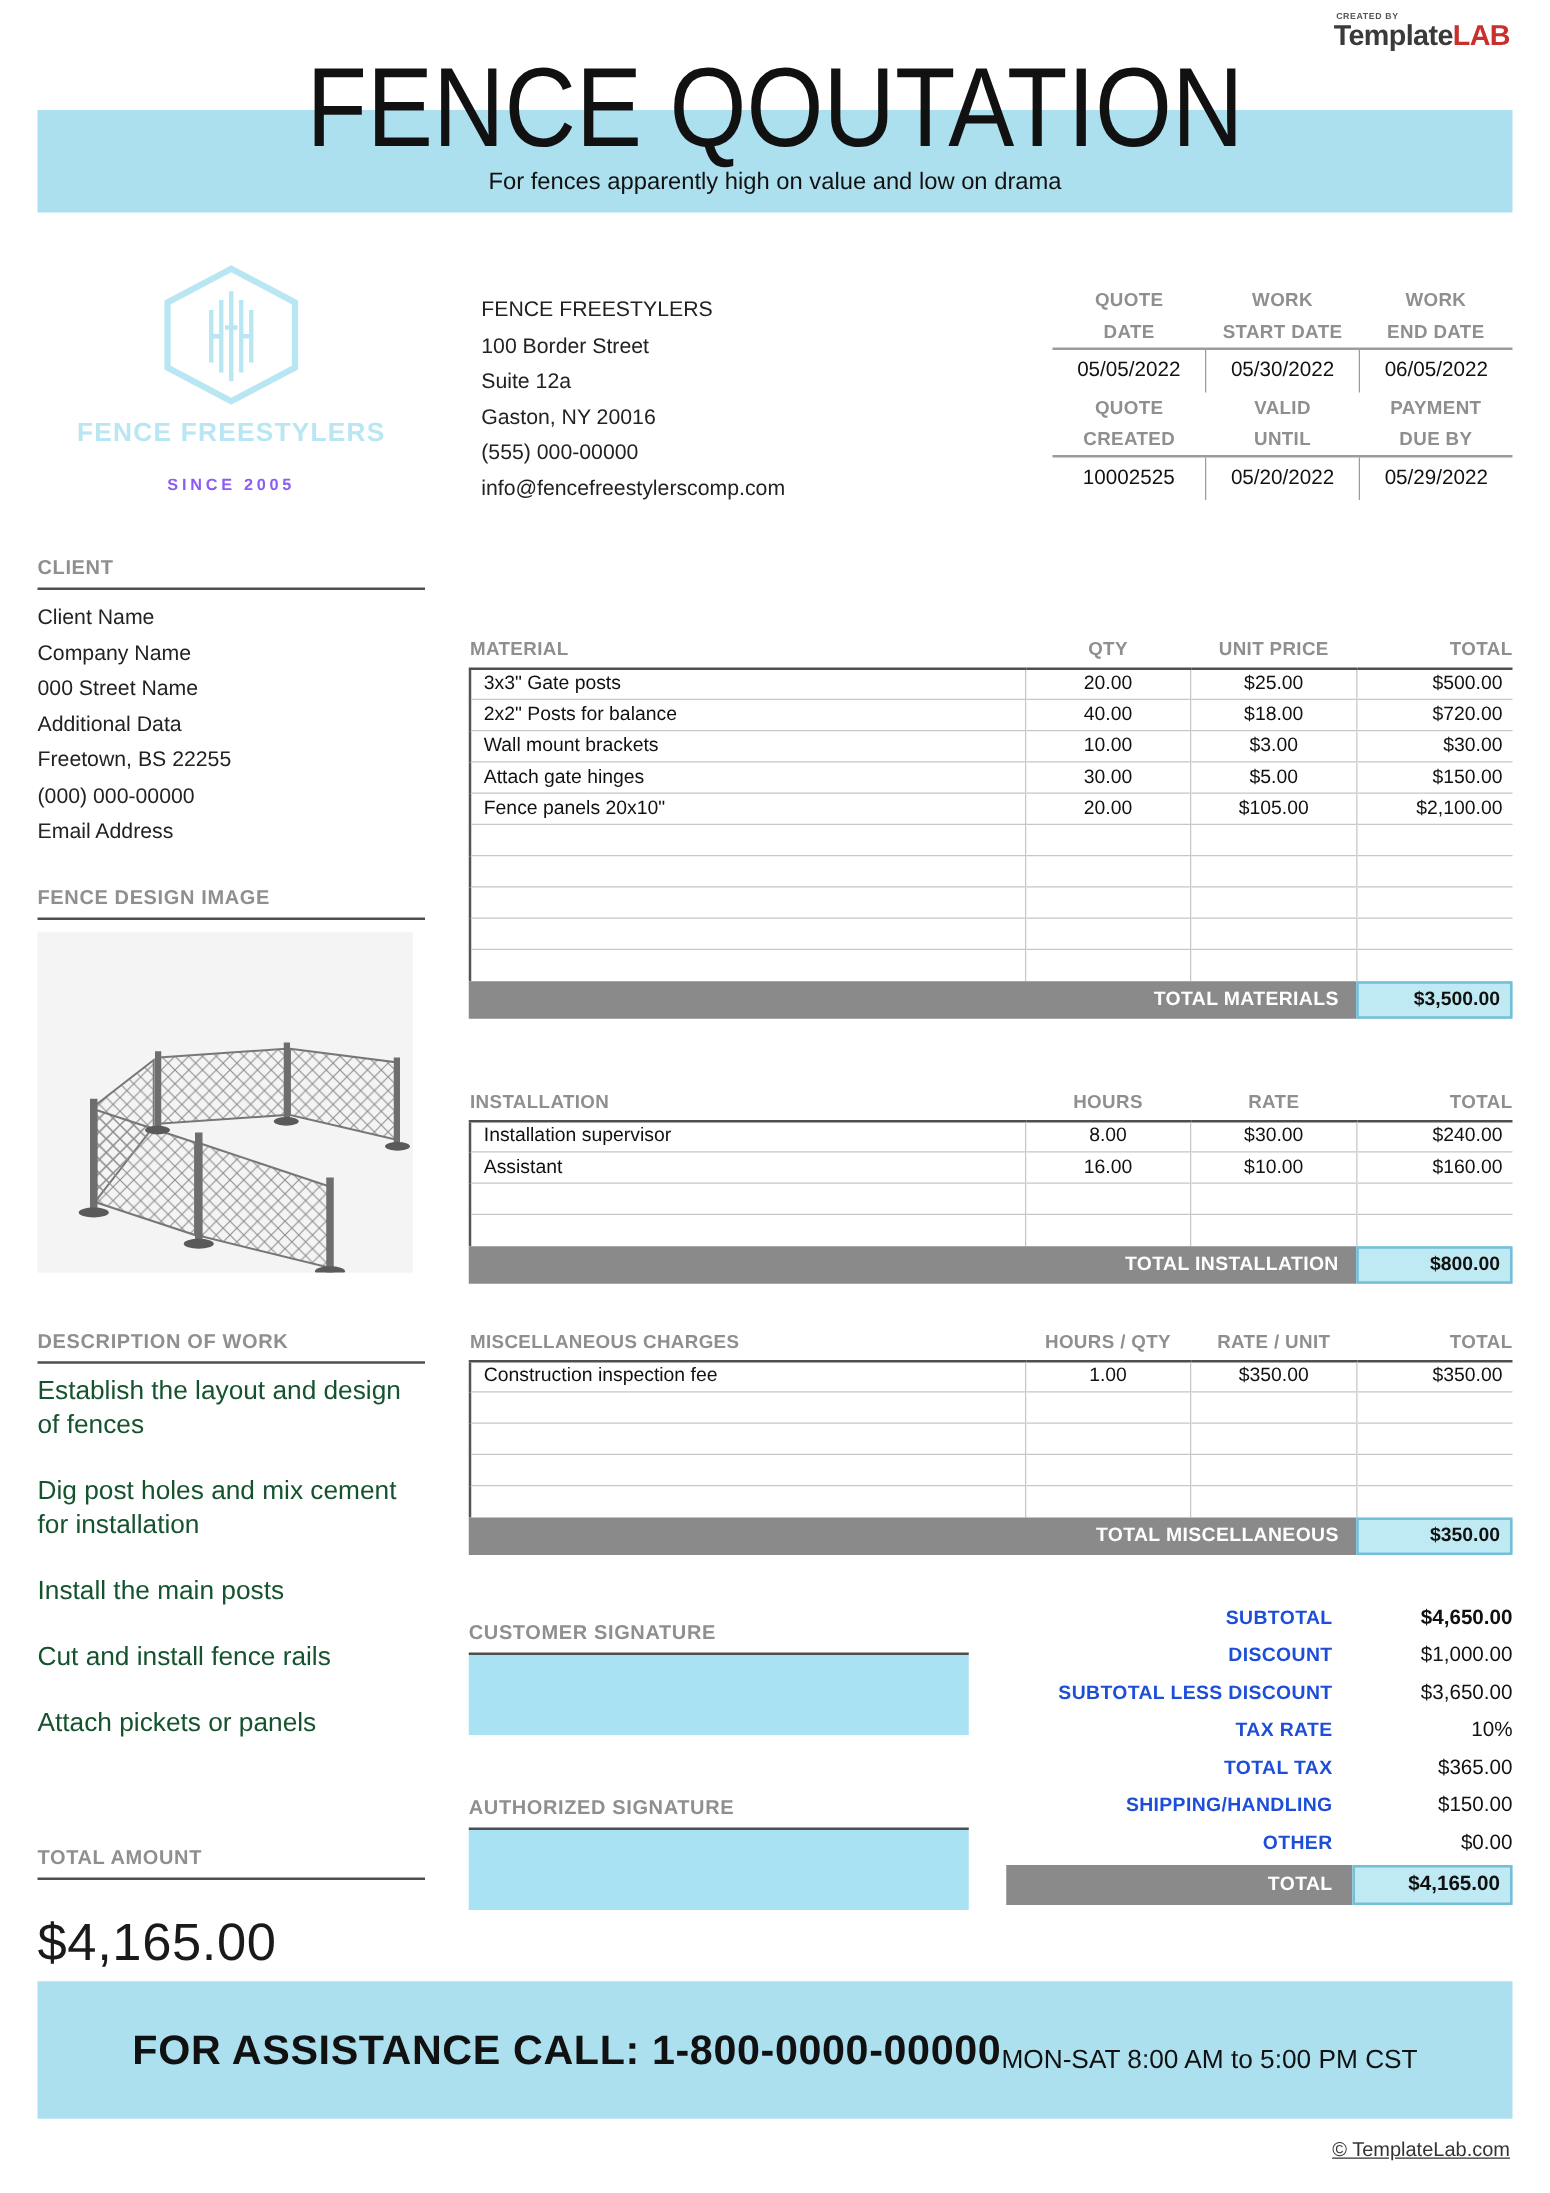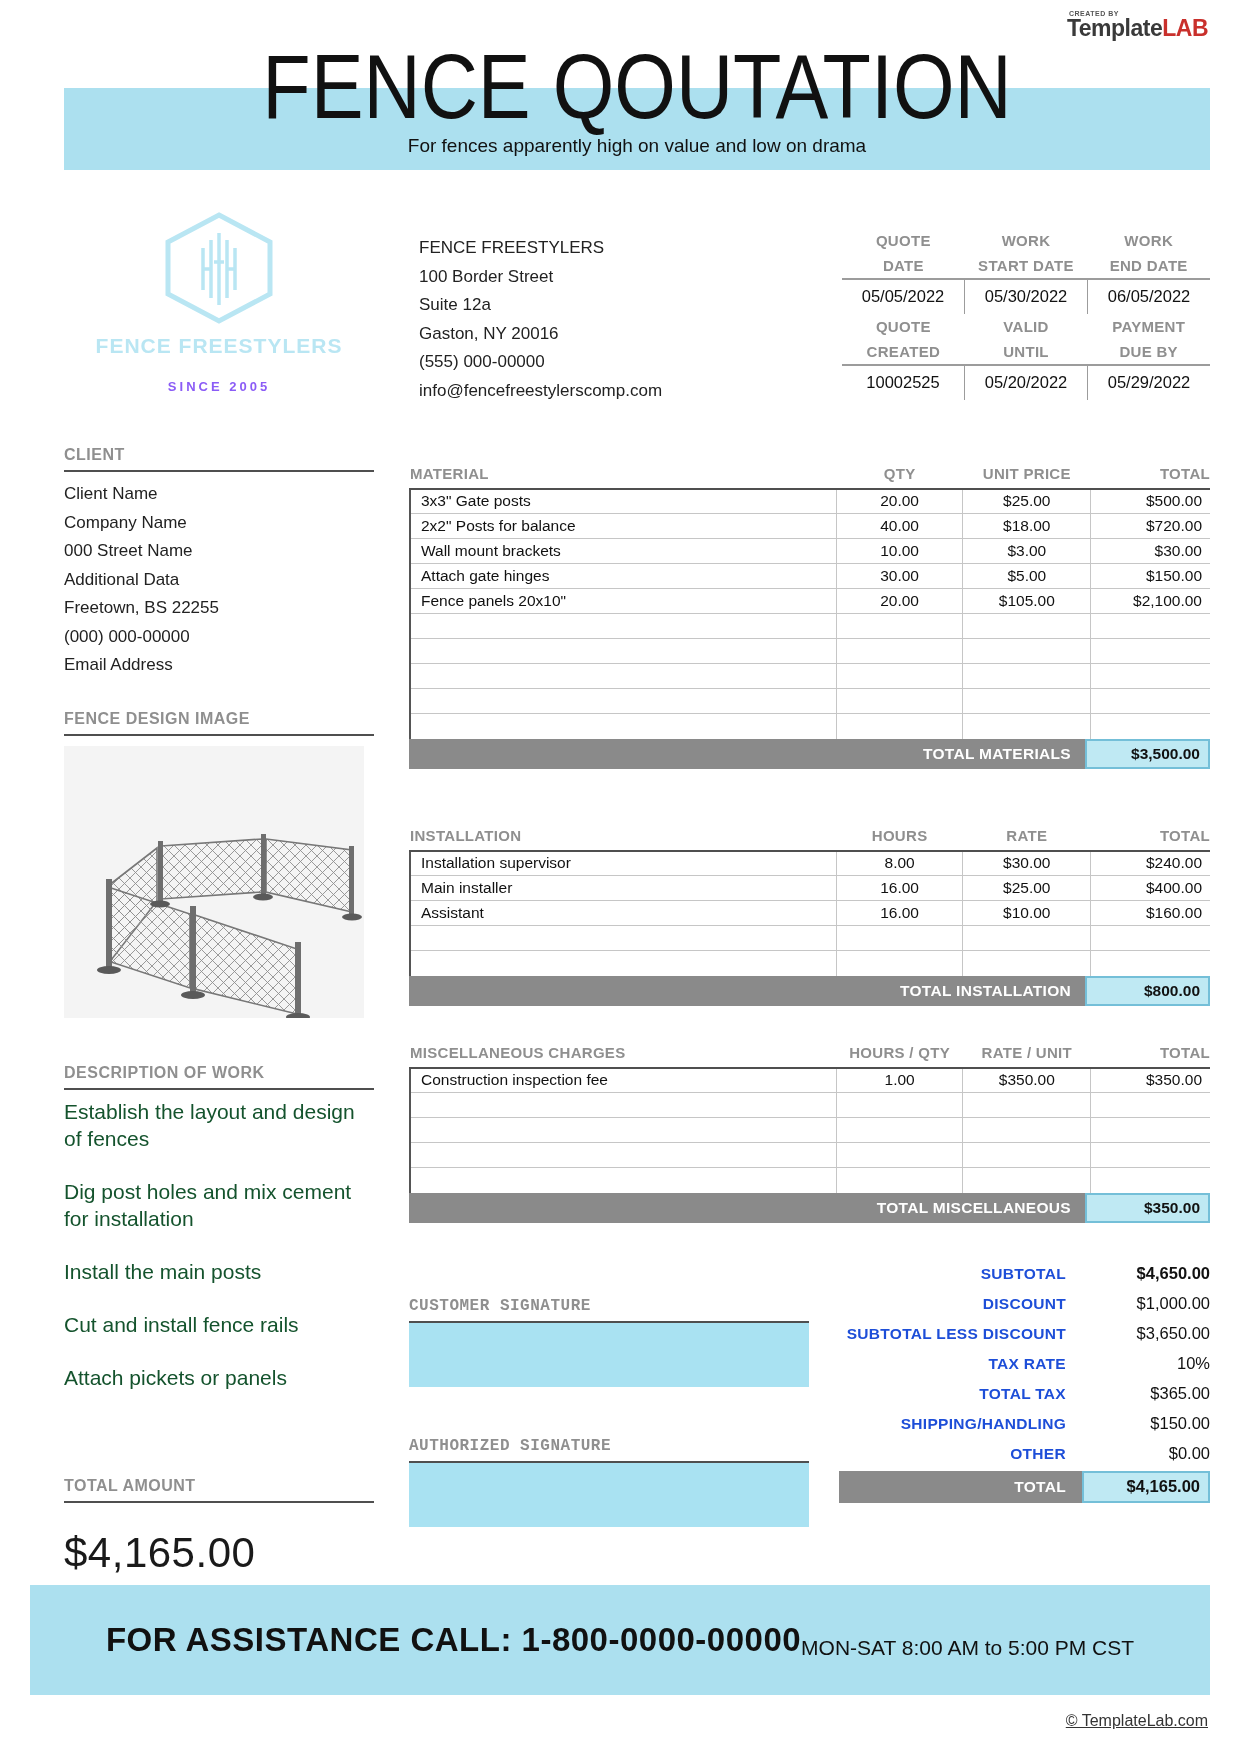--- a/index.html
+++ b/index.html
@@ -1,17 +1,17 @@
 <!DOCTYPE html>
 <html><head>
 <meta charset="utf-8">
 <style>
   * { margin:0; padding:0; box-sizing:border-box; }
   body { background:#fff; font-family:"Liberation Sans", sans-serif; }
-  .page { width:1240px; height:1754px; background:#ffffff; position:relative; overflow:hidden; color:#1a1a1a;padding-left:34px; }
+  .page { width:1240px; height:1754px; background:#ffffff; position:relative; overflow:hidden; color:#1a1a1a; }
 
   
   .topbar { height:46px; padding:10px 32px 0 0; display:flex; justify-content:flex-end; }
   .tl-logo { text-align:left; line-height:1; }
   .tl-created { font-size:7px; font-weight:bold; color:#555; letter-spacing:.5px; margin-left:2px; }
   .tl-word { font-size:23px; font-weight:bold; color:#3a3a3a; letter-spacing:-.5px; }
   .tl-lab { font-size:23px; font-weight:bold; color:#c9302c; letter-spacing:-.5px; }
 
   
   .banner { margin:42px 30px 0 30px; height:82px; background:#ace0ef; position:relative; }
@@ -72,21 +72,21 @@
   .total-bar-label { flex:1; background:#8a8a8a; color:#fff; font-size:15.5px; font-weight:bold; letter-spacing:.3px;
                      display:flex; align-items:center; justify-content:flex-end; padding-right:14px; }
   .total-bar-value { width:125px; background:#bfe9f3; border:2px solid #74bfd8; font-size:15.5px; font-weight:bold;
                      display:flex; align-items:center; justify-content:flex-end; padding-right:8px; color:#111; }
 
   .tbl-install { margin-top:58px; }
   .tbl-misc { margin-top:38px; }
 
   
   .bottom-row { display:flex; margin-top:36px; }
-  .sig-col { width:400px; margin-top:38px;font-family:Liberation Mono, monospace; }
+  .sig-col { width:400px; margin-top:18px; }
   .sig-group { margin-bottom:50px; }
   .sig-head { font-size:16px; font-weight:bold; color:#8f8f8f; letter-spacing:.5px; padding-bottom:6px;
               border-bottom:2.5px solid #4f4f4f; }
   .sig-box { height:64px; background:#a9e2f2; }
 
   .summary-col { flex:1; margin-left:30px; }
   .sum-row { display:flex; height:30px; align-items:center; }
   .sum-label { flex:1; text-align:right; font-size:15.5px; font-weight:bold; color:#1d4ed8; letter-spacing:.3px; padding-right:16px; }
   .sum-value { width:128px; text-align:right; font-size:16.5px; color:#111; }
   .sum-row.bold .sum-value { font-weight:bold; }
@@ -334,26 +334,20 @@
           </tr>
         </thead>
         <tbody>
           <tr>
               <td>Installation supervisor</td>
               <td class="num">8.00</td>
               <td class="num">$30.00</td>
               <td class="money">$240.00</td>
             </tr>
           <tr>
-              <td>Main installer</td>
-              <td class="num">16.00</td>
-              <td class="num">$25.00</td>
-              <td class="money">$400.00</td>
-            </tr>
-          <tr>
               <td>Assistant</td>
               <td class="num">16.00</td>
               <td class="num">$10.00</td>
               <td class="money">$160.00</td>
             </tr>
           <tr>
               <td></td>
               <td></td>
               <td></td>
               <td></td>

